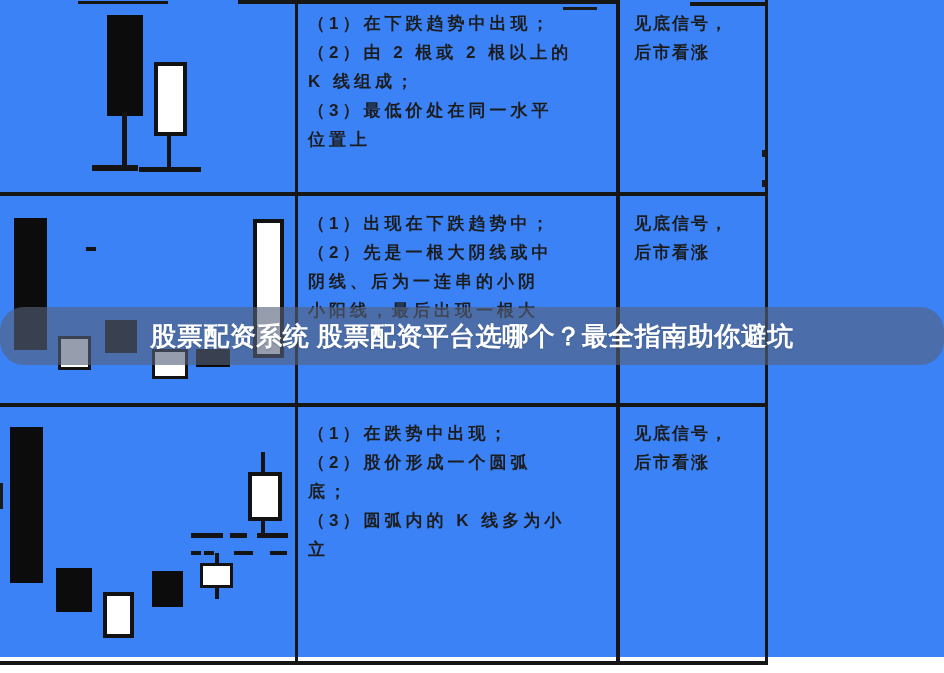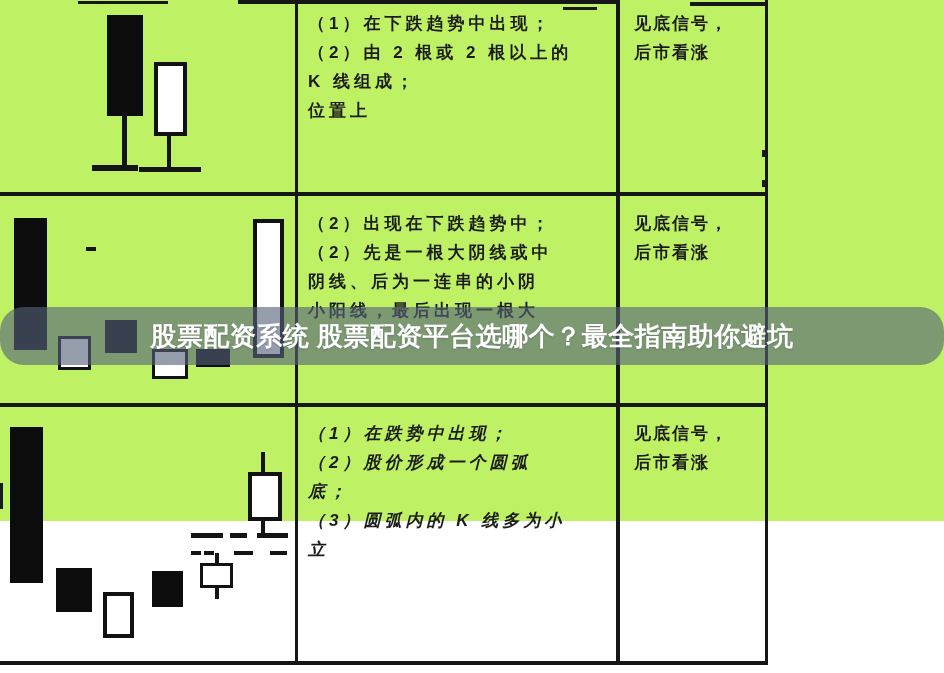--- a/index.html
+++ b/index.html
@@ -1,21 +1,21 @@
 <!DOCTYPE html>
 <html><head>
 <meta charset="utf-8">
 <style>
   html,body{margin:0;padding:0;background:#ffffff;}
   .stage{
     position:relative;width:944px;height:673px;background:#ffffff;overflow:hidden;
     font-family:"Liberation Sans","DejaVu Sans",sans-serif;
   }
   
-  .scan{position:absolute;left:0;top:0;width:944px;height:521px;background:#bef264;filter:blur(0.3px);}
+  .scan{position:absolute;left:0;top:0;width:944px;height:657px;background:#3b82f6;filter:blur(0.3px);}
   .bline{position:absolute;background:#161616;}
   
   .txtblock{position:absolute;white-space:nowrap;}
   .tline{height:29px;line-height:29px;font-weight:700;color:#1c1c1c;}
   .desc .tline{font-size:17px;letter-spacing:4px;}
   .sig  .tline{font-size:17px;letter-spacing:2px;}
   
   .shape{position:absolute;box-sizing:border-box;}
   .filled-candle{background:#0c0c0c;}
   .hollow-candle{background:#ffffff;border:4px solid #121212;}
@@ -86,37 +86,38 @@
         <div class="shape wick" style="left: 261px; top: 452px; width: 4px; height: 22px;"></div>
         <div class="shape hollow-candle" style="left: 248px; top: 472px; width: 34px; height: 49px; border-width: 4px;"></div>
         <div class="shape wick" style="left: 261px; top: 519px; width: 4px; height: 16px;"></div>
       </div>
 
     <div id="rows">
         <div class="txtblock desc" style="left: 308px; top: 9px;">
           <div class="tline">（1）在下跌趋势中出现；</div>
           <div class="tline">（2）由 2 根或 2 根以上的</div>
           <div class="tline">K 线组成；</div>
+          <div class="tline">（3）最低价处在同一水平</div>
           <div class="tline">位置上</div>
         </div>
         <div class="txtblock sig" style="left: 634px; top: 9px;">
           <div class="tline">见底信号，</div>
           <div class="tline">后市看涨</div>
         </div>
         <div class="txtblock desc" style="left: 308px; top: 209px;">
-          <div class="tline">（2）出现在下跌趋势中；</div>
+          <div class="tline">（1）出现在下跌趋势中；</div>
           <div class="tline">（2）先是一根大阴线或中</div>
           <div class="tline">阴线、后为一连串的小阴</div>
           <div class="tline">小阳线，最后出现一根大</div>
         </div>
         <div class="txtblock sig" style="left: 634px; top: 209px;">
           <div class="tline">见底信号，</div>
           <div class="tline">后市看涨</div>
         </div>
-        <div class="txtblock desc" style="left: 308px; top: 419px; font-style: italic;">
+        <div class="txtblock desc" style="left: 308px; top: 419px;">
           <div class="tline">（1）在跌势中出现；</div>
           <div class="tline">（2）股价形成一个圆弧</div>
           <div class="tline">底；</div>
           <div class="tline">（3）圆弧内的 K 线多为小</div>
           <div class="tline">立</div>
         </div>
         <div class="txtblock sig" style="left: 634px; top: 419px;">
           <div class="tline">见底信号，</div>
           <div class="tline">后市看涨</div>
         </div>

